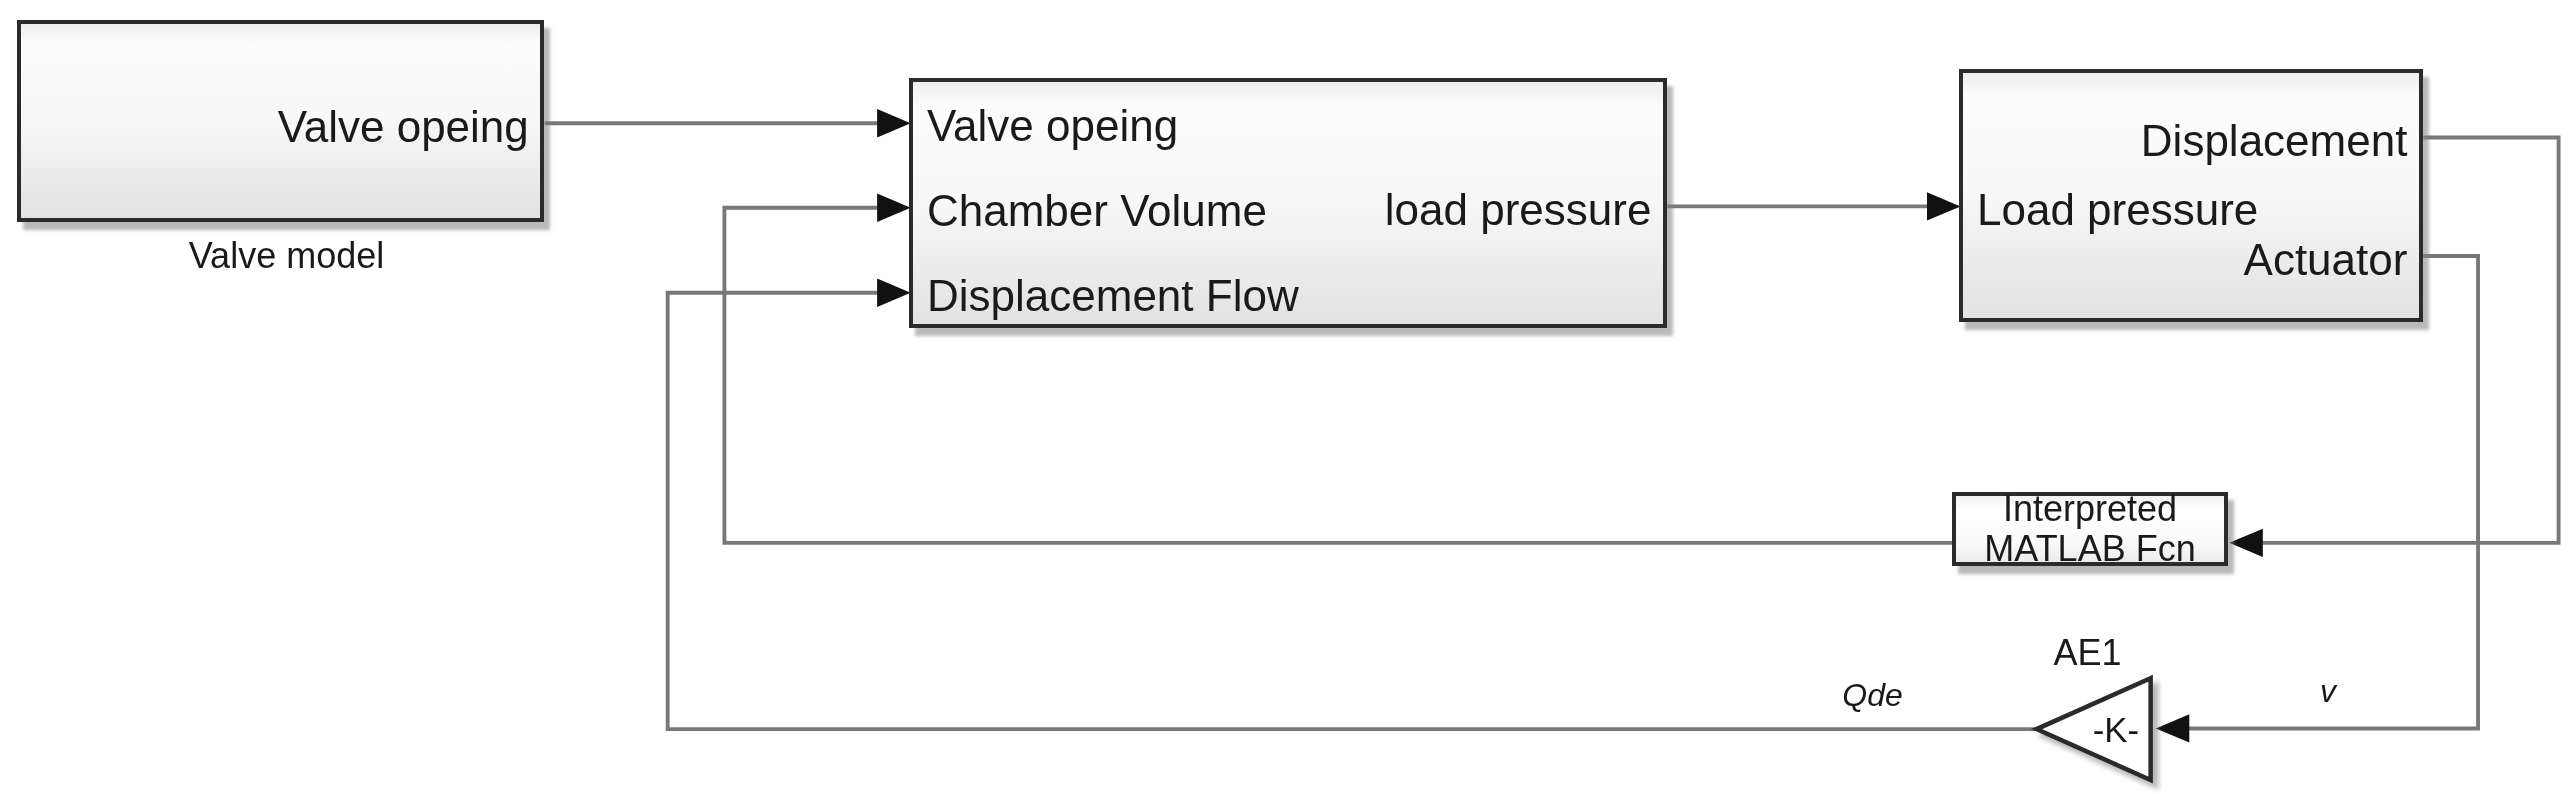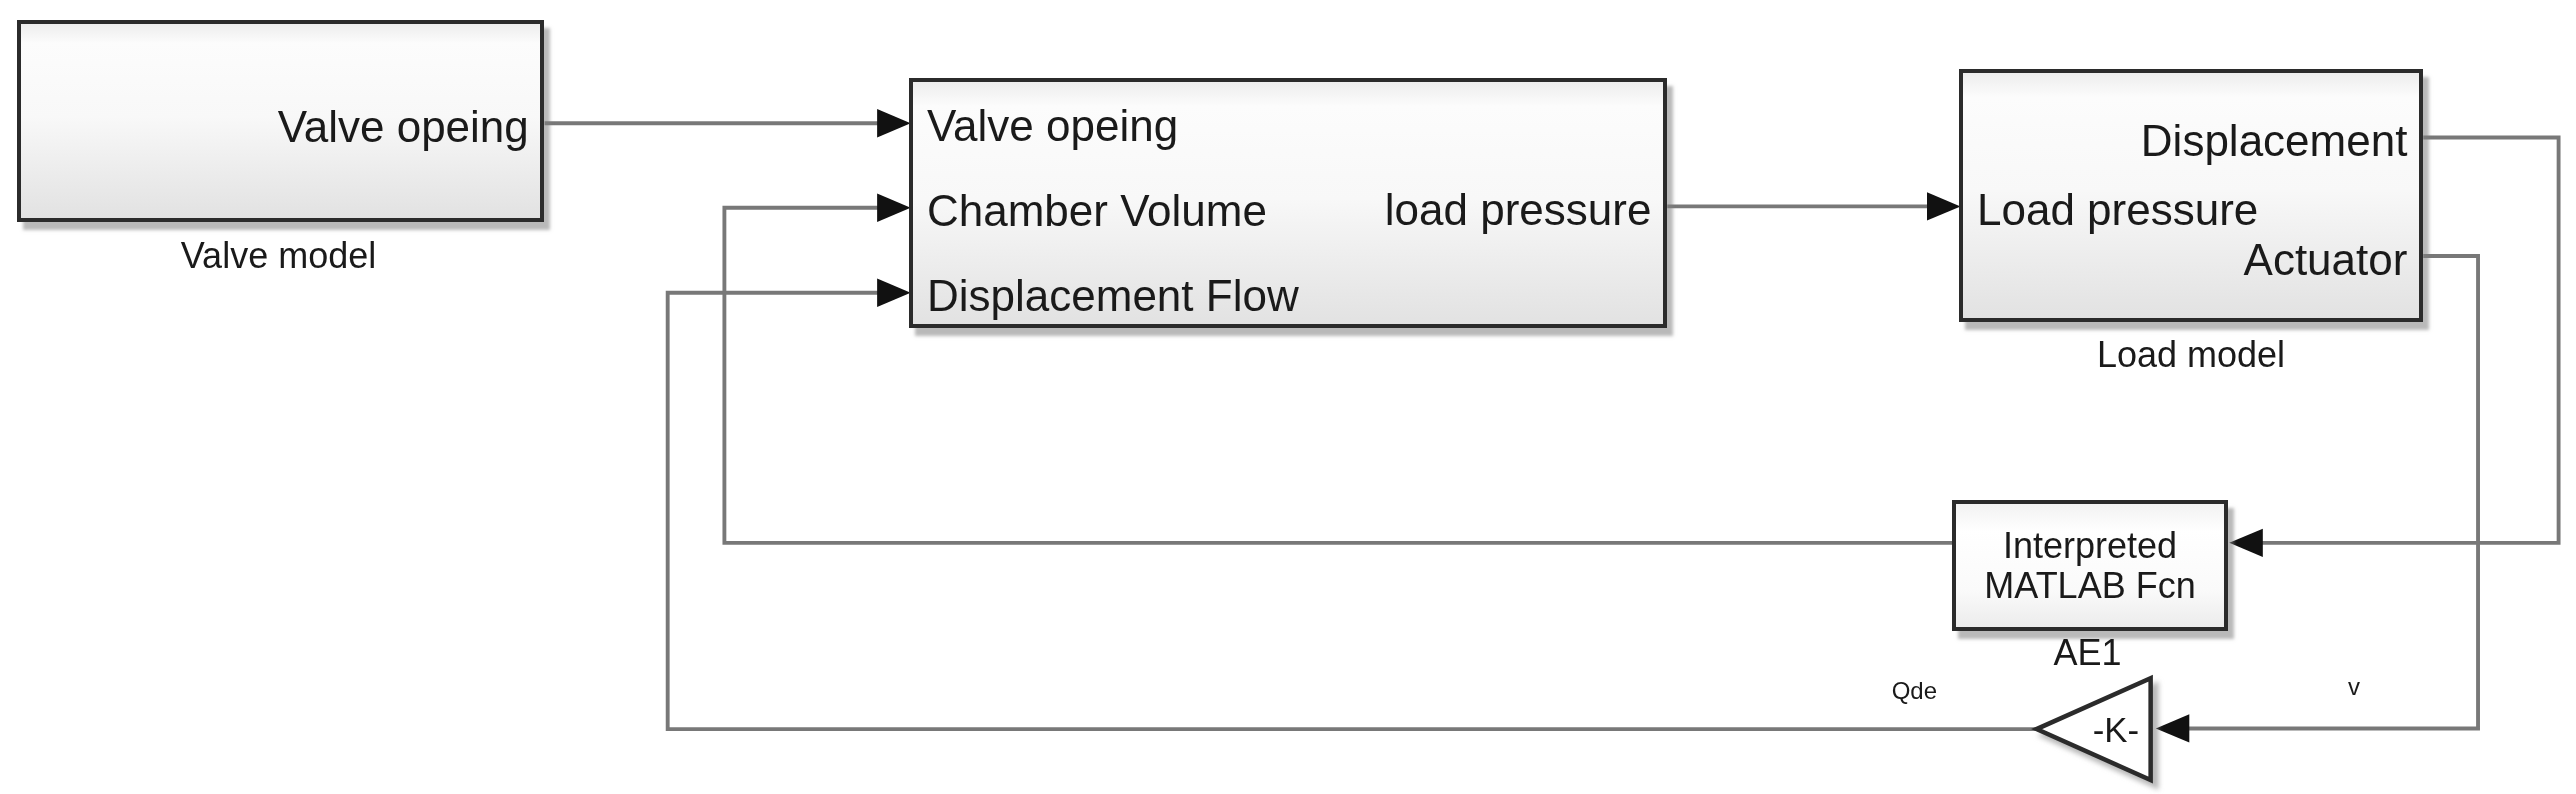--- a/index.html
+++ b/index.html
@@ -29,51 +29,52 @@
   .block {
     position: absolute;
     box-sizing: border-box;
     border: 4.5px solid #2b2b2b;
     background: linear-gradient(180deg, #ededed 0%, #fcfcfc 10%, #f8f8f8 48%, #e2e2e2 100%);
     box-shadow: 6.4px 7.7px 3.2px rgba(128,128,128,0.55);
   }
   .block-valve    { left: 17.4px;   top: 20px;  width: 527px;  height: 202px; }
   .block-actuator { left: 909px; top: 78px; width: 758px; height: 250px; }
   .block-load     { left: 1959px; top: 69px; width: 464px;  height: 253px; }
-  .block-fcn      { left: 1952px; top: 492px; width: 276px;  height: 131px;
+  .block-fcn      { left: 1952px; top: 492px; width: 276px;  height: 74px;
                     display: flex; align-items: center; justify-content: center;
-                    background: linear-gradient(180deg, #f2f2f2 0%, #ffffff 22%, #fafafa 70%, #ececec 100%); margin-top: 8px; }
+                    background: linear-gradient(180deg, #f2f2f2 0%, #ffffff 22%, #fafafa 70%, #ececec 100%); }
   .fcn-text { font-size: 36px; line-height: 1.1; text-align: center; white-space: pre-line; }
   .port {
     position: absolute;
     font-size: 44px;
     line-height: 1;
     transform: translateY(-50%);
     white-space: nowrap;
   }
   .port.in  { left: 14px; }
   .port.out { right: 11.6px; text-align: right; }
   .block-name {
     position: absolute;
     font-size: 36px;
     text-align: center;
     line-height: 1;
     white-space: nowrap;
   }
-  .name-valve    { left: 15px;   width: 527px;  top: 238px; }
+  .name-valve    { left: 23px;   width: 527px;  top: 238px; }
   .name-actuator { left: 909px; width: 758px; top: 343px; }
   .name-load     { left: 1959px; width: 464px;  top: 337px; }
   .name-volume   { left: 1952px; width: 276px;  top: 437px; }
   .name-ae1      { left: 1991px; width: 193px;  top: 635px; }
   .signal-label {
     position: absolute;
-    font-size: 24px;
+    font-size: 32px;
     line-height: 1;
-    text-align: right;
+    text-align: center;
     white-space: nowrap;
+    font-style: italic;
   }
   .label-qde { left: 1808px; width: 129px; top: 679px; }
   .label-v   { left: 2296px; width: 64px; top: 675px; }
 </style>
 </head>
 <body>
 
 <div class="stage">
 
   <svg class="wires" viewBox="0 0 3997 1233">
@@ -110,21 +111,20 @@
     <div class="port in" style="top: 214px;">Displacement Flow</div>
     <div class="port in" style="top: 129px;">Chamber Volume</div>
     <div class="port out" style="top: 128px;">load pressure</div>
   </div>
 
   <div class="block block-load">
     <div class="port in" style="top: 137px;">Load pressure</div>
     <div class="port out" style="top: 68px;">Displacement</div>
     <div class="port out" style="top: 187px;">Actuator</div>
   </div>
-  <div class="block-name name-load">Load model</div>
 
   <div class="block block-fcn">
     <div class="fcn-text">Interpreted
 MATLAB Fcn</div>
   </div>
 
   <div class="block-name name-ae1">AE1</div>
 
   <div class="signal-label label-qde">Qde</div>
   <div class="signal-label label-v">v</div>

